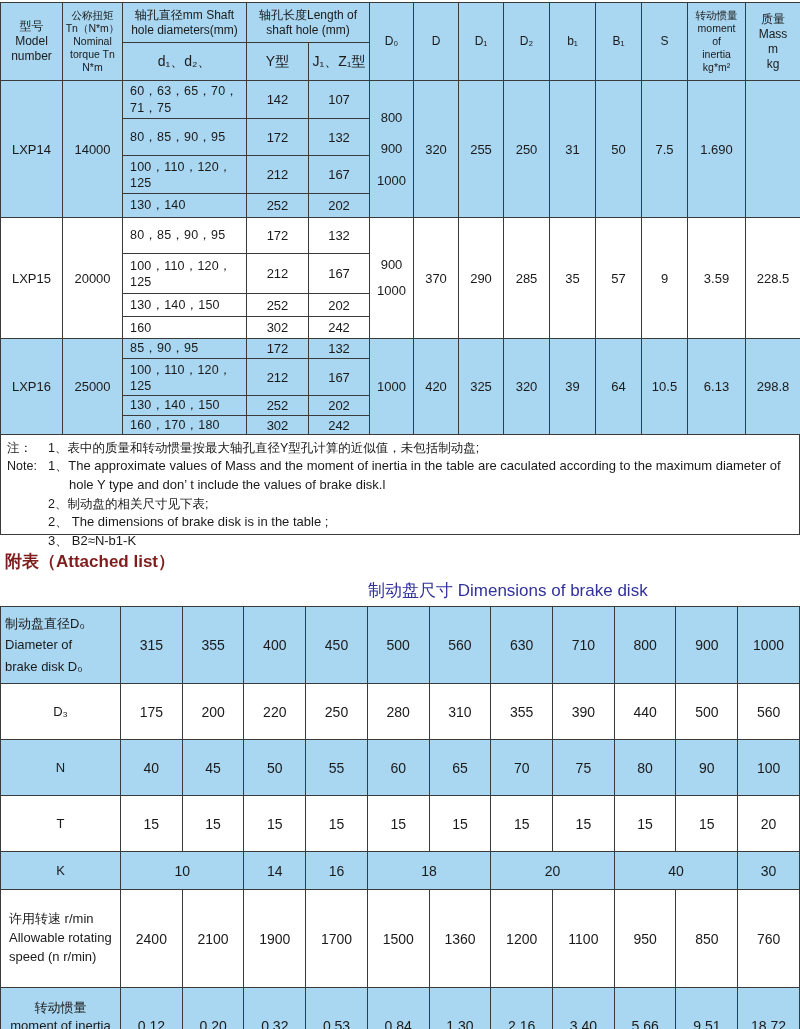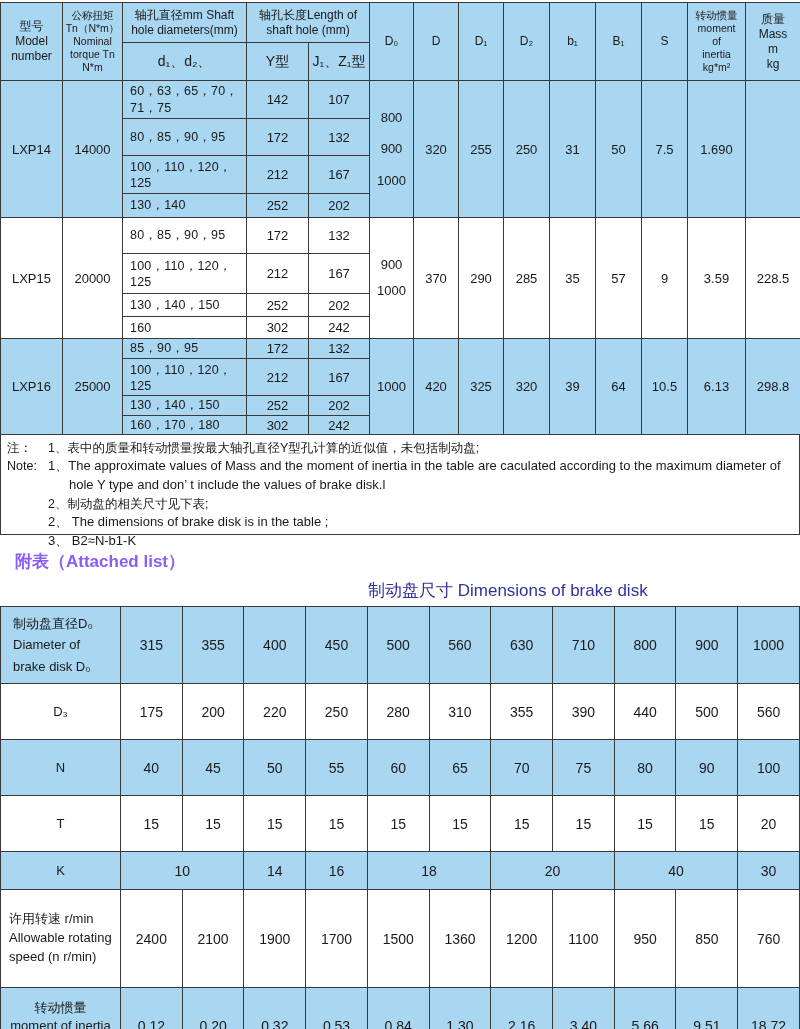--- a/index.html
+++ b/index.html
@@ -24,26 +24,26 @@
   .rh20 { height: 20px; } .rh19 { height: 19px; }
 
   
   #notes { width: 800px; height: 100px; border: 1px solid #3a3a3a; border-top: none; padding: 4px 6px 0 0; }
   .note-line { display: flex; line-height: 1.45; }
   .note-label { width: 47px; padding-left: 6px; flex: none; font-size: 12.5px; }
   .note-text-zh { flex: 1; font-size: 12.5px; }
   .note-text-en { flex: 1; font-size: 13px; padding-left: 21px; text-indent: -21px; }
 
   
-  #attached-title { margin: 15px 0 0 15px; font-size: 17px; font-weight: 700; color: #8b5cf6; }
+  #attached-title { margin: 15px 0 0 5px; font-size: 17px; font-weight: 700; color: #7f1d1d; }
   #brake-title { margin: 6px 0 4px 368px; font-size: 17px; font-weight: 400; color: #32329c; }
 
   
   #t2 td { font-size: 14px; text-align: center; vertical-align: middle; }
-  #t2 .lbl { text-align: left; padding-left: 12px; font-size: 13px; line-height: 1.65; }
+  #t2 .lbl { text-align: left; padding-left: 4px; font-size: 13px; line-height: 1.65; }
   #t2 .lblc { text-align: center; font-size: 13px; line-height: 1.35; }
   #t2 .bgblue td { background: #a9d6f0; }
   .trh77 { height: 77px; } .trh40 { height: 56px; } .trh38 { height: 38px; }
   .trh82 { height: 98px; } .trh76 { height: 76px; } .trh41 { height: 41px; }
 </style>
 </head>
 <body>
 
 <div id="page">
 

